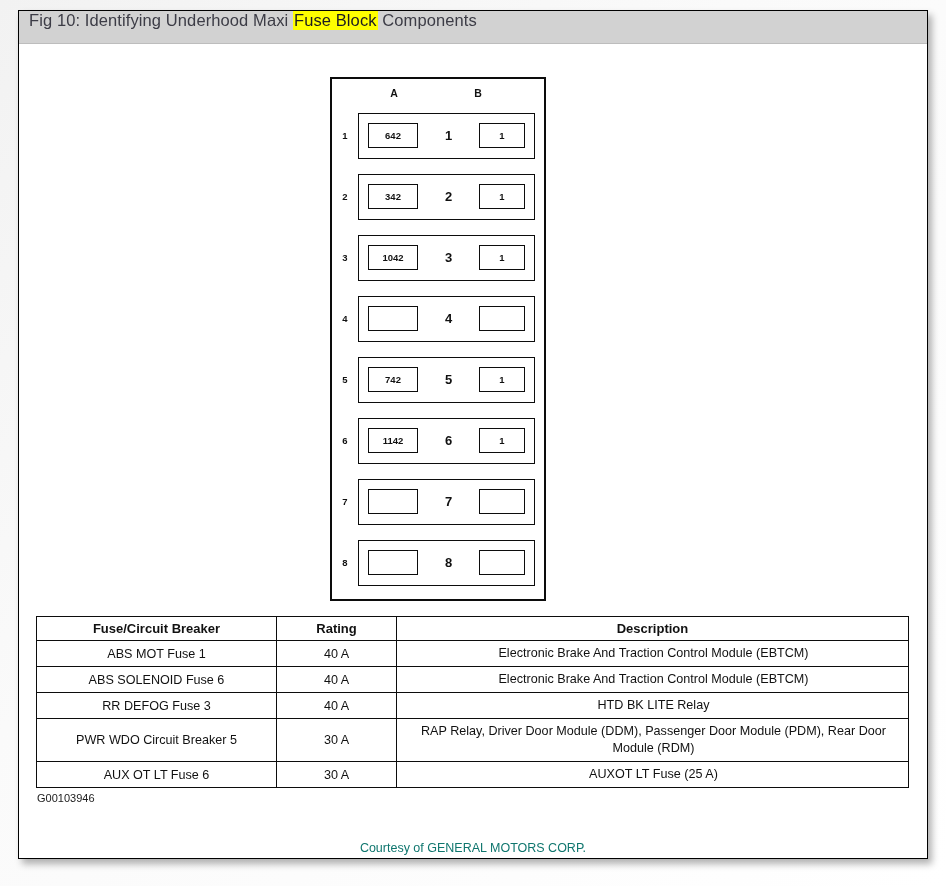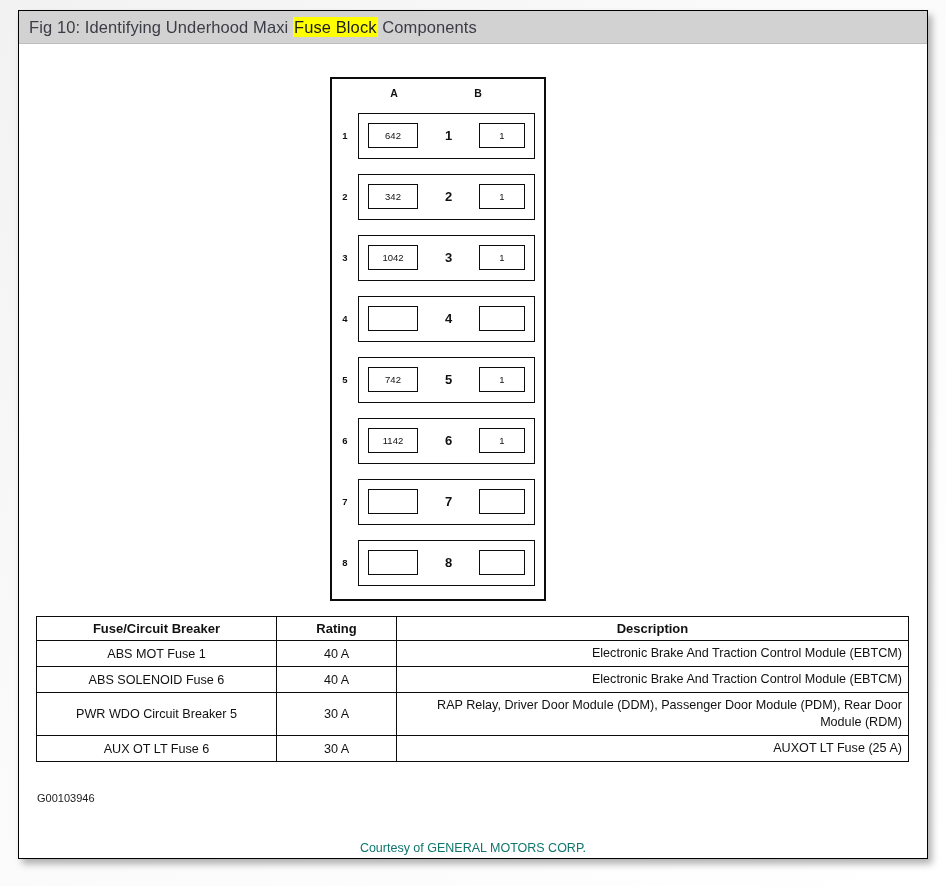--- a/index.html
+++ b/index.html
@@ -36,21 +36,20 @@
   
   #titlebar {
     position: absolute;
     left: 0;
     top: 0;
     width: 100%;
     height: 33px;
     background: #d2d2d2;
     border-bottom: 1px solid #bdbdbd;
     display: flex;
-    align-items: center;
     padding-left: 10px;
   }
   #titlebar .tline {
     font-size: 16.5px;
     color: #3c3c46;
     letter-spacing: 0.1px;
     white-space: nowrap;
   }
   #titlebar .hl {
     background: #ffff00;
@@ -119,21 +118,21 @@
     display: flex;
     align-items: center;
   }
   .slot {
     border: 1.8px solid #0c0c0c;
     height: 25px;
     display: flex;
     align-items: center;
     justify-content: center;
     font-size: 9.5px;
-    font-weight: normal;
+    font-weight: bold;
     color: #111;
     background: #fff;
   }
   .slot.a { width: 50px; margin-left: 9px; }
   .slot.b { width: 46px; margin-left: auto; margin-right: 9px; }
   .slot-center {
     flex: 1 1 auto;
     text-align: center;
     font-size: 13px;
     font-weight: bold;
@@ -155,21 +154,21 @@
     padding: 4px 6px;
     vertical-align: middle;
   }
   #fusetable th {
     font-weight: bold;
     text-align: center;
     font-size: 13px;
   }
   #fusetable td.c-name { text-align: center; width: 240px; }
   #fusetable td.c-rating { text-align: center; width: 120px; }
-  #fusetable td.c-desc { text-align: right; padding-left: 8px; line-height: 1.35; }
+  #fusetable td.c-desc { text-align: center; padding-left: 8px; line-height: 1.35; }
 
   #figid {
     position: absolute;
     left: 18px;
     top: 748px;
     font-size: 11px;
     color: #1a1a1a;
   }
   #courtesy {
     position: absolute;
@@ -277,20 +276,25 @@
               <td class="c-name">ABS MOT Fuse 1</td>
               <td class="c-rating">40 A</td>
               <td class="c-desc">Electronic Brake And Traction Control Module (EBTCM)</td>
             </tr>
             <tr>
               <td class="c-name">ABS SOLENOID Fuse 6</td>
               <td class="c-rating">40 A</td>
               <td class="c-desc">Electronic Brake And Traction Control Module (EBTCM)</td>
             </tr>
             <tr>
+              <td class="c-name">RR DEFOG Fuse 3</td>
+              <td class="c-rating">40 A</td>
+              <td class="c-desc">HTD BK LITE Relay</td>
+            </tr>
+            <tr>
               <td class="c-name">PWR WDO Circuit Breaker 5</td>
               <td class="c-rating">30 A</td>
               <td class="c-desc">RAP Relay, Driver Door Module (DDM), Passenger Door Module (PDM), Rear Door Module (RDM)</td>
             </tr>
             <tr>
               <td class="c-name">AUX OT LT Fuse 6</td>
               <td class="c-rating">30 A</td>
               <td class="c-desc">AUXOT LT Fuse (25 A)</td>
             </tr>
           </tbody>

